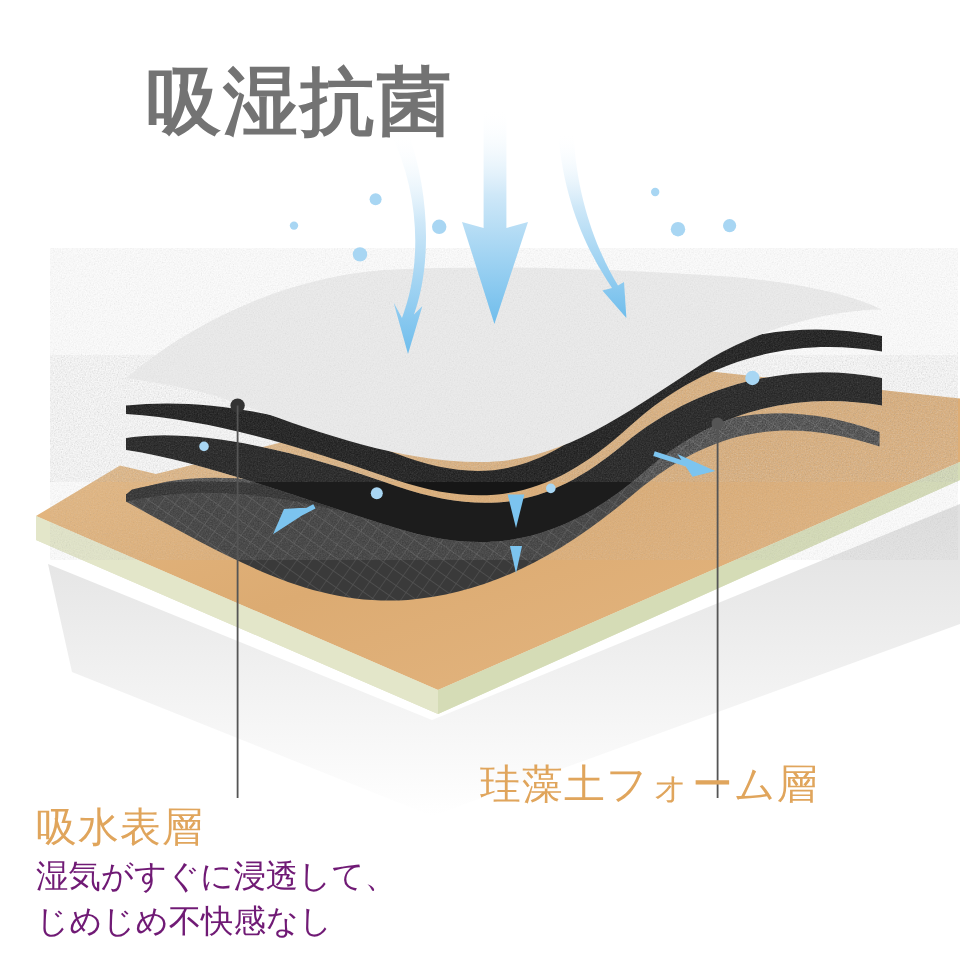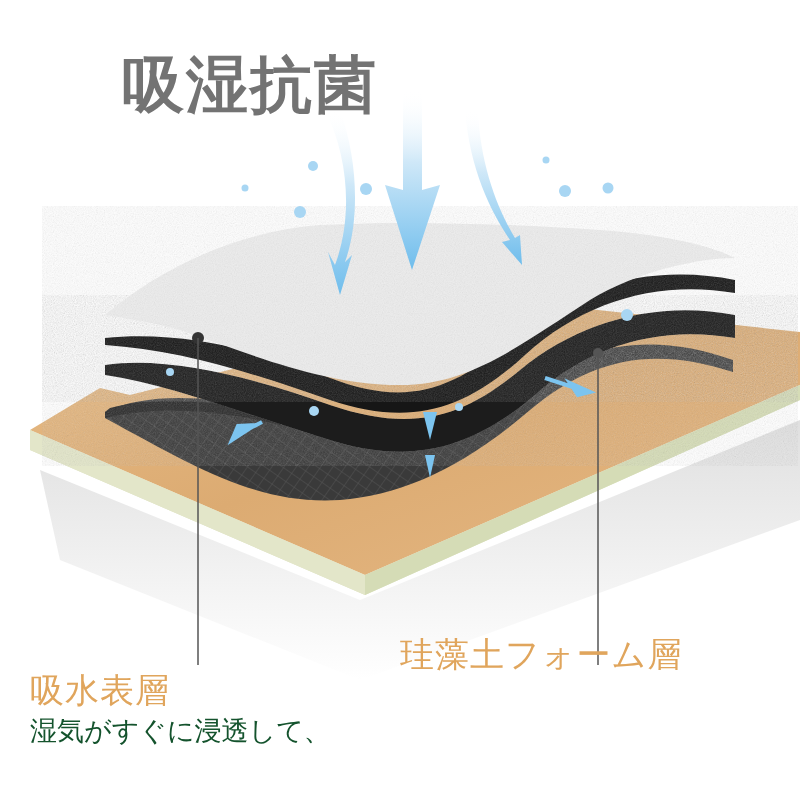--- a/index.html
+++ b/index.html
@@ -6,21 +6,21 @@
     body { width: 800px; height: 800px; position: relative; overflow: hidden;
            font-family: "DejaVu Sans", "Liberation Sans", sans-serif; }
     .headline { position: absolute; top: 40px; left: 0; width: 800px; height: 90px; }
     .headline span { position: absolute; top: 0; font-size: 62px; font-weight: bold;
                      color: #737373; letter-spacing: 2px; line-height: 90px; }
     .hl-left { left: 122px; }
     .hl-right { left: 442px; }
     .illus { position: absolute; left: 0; top: 0; width: 800px; height: 800px; }
     .caption { position: absolute; text-align: left; }
     .caption .title { font-size: 34px; color: #e0a55c; line-height: 44px; letter-spacing: 1px; }
-    .caption .desc { font-size: 27px; color: #14532d; line-height: 38px; }
+    .caption .desc { font-size: 27px; color: #701a75; line-height: 38px; }
     .cap-left { left: 30px; width: 330px; top: 668px; }
     .cap-right { left: 400px; width: 400px; top: 632px; }
   </style>
 </head>
 <body>
 
 <svg class="illus" viewBox="0 0 800 800" xmlns="http://www.w3.org/2000/svg">
   <defs>
     <linearGradient id="wood" x1="0" y1="0" x2="1" y2="1">
       <stop offset="0" stop-color="#e8bd88"></stop>
@@ -102,17 +102,18 @@
   </g>
 </svg>
 
 <div class="headline">
   <span class="hl-left">吸湿抗菌</span>
 </div>
 
 <div class="caption cap-left">
   <div class="title">吸水表層</div>
   <div class="desc">湿気がすぐに浸透して、</div>
+  <div class="desc">じめじめ不快感なし</div>
 </div>
 
 <div class="caption cap-right">
   <div class="title">珪藻土フォーム層</div>
 </div>
 
 </body></html>

